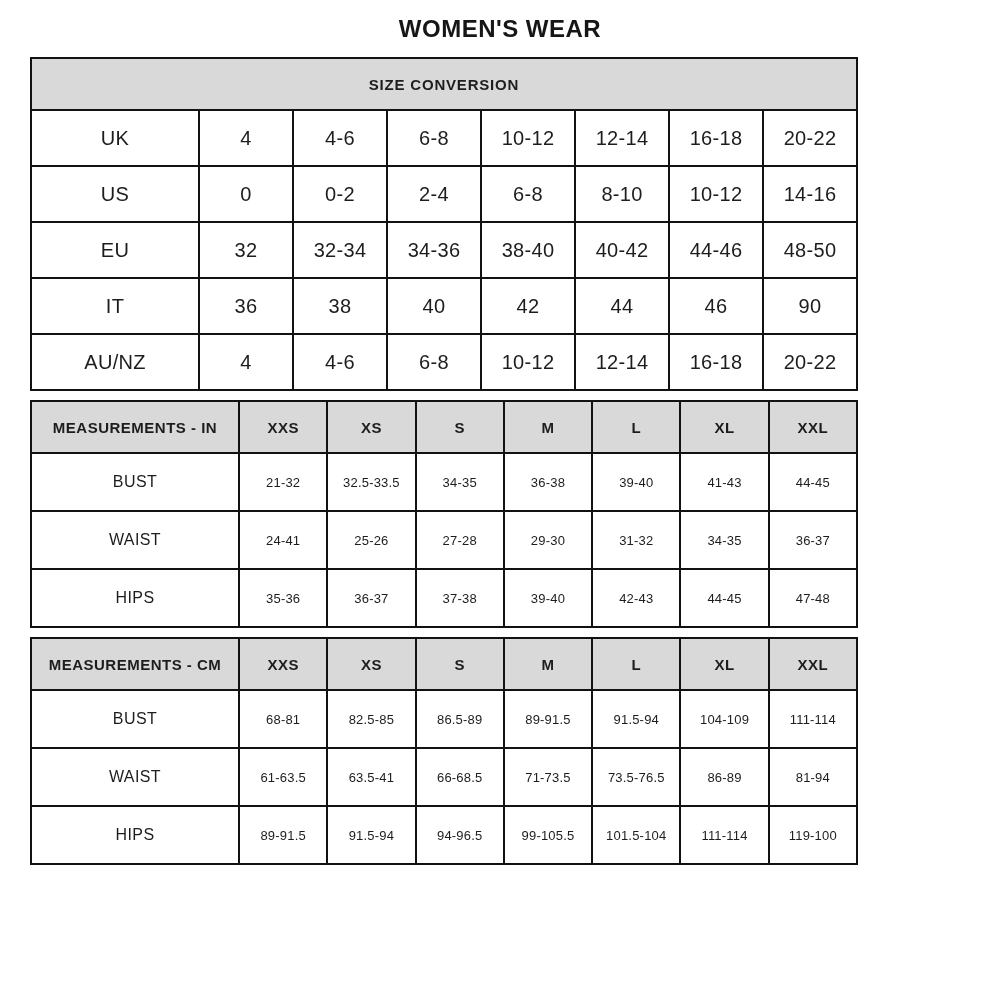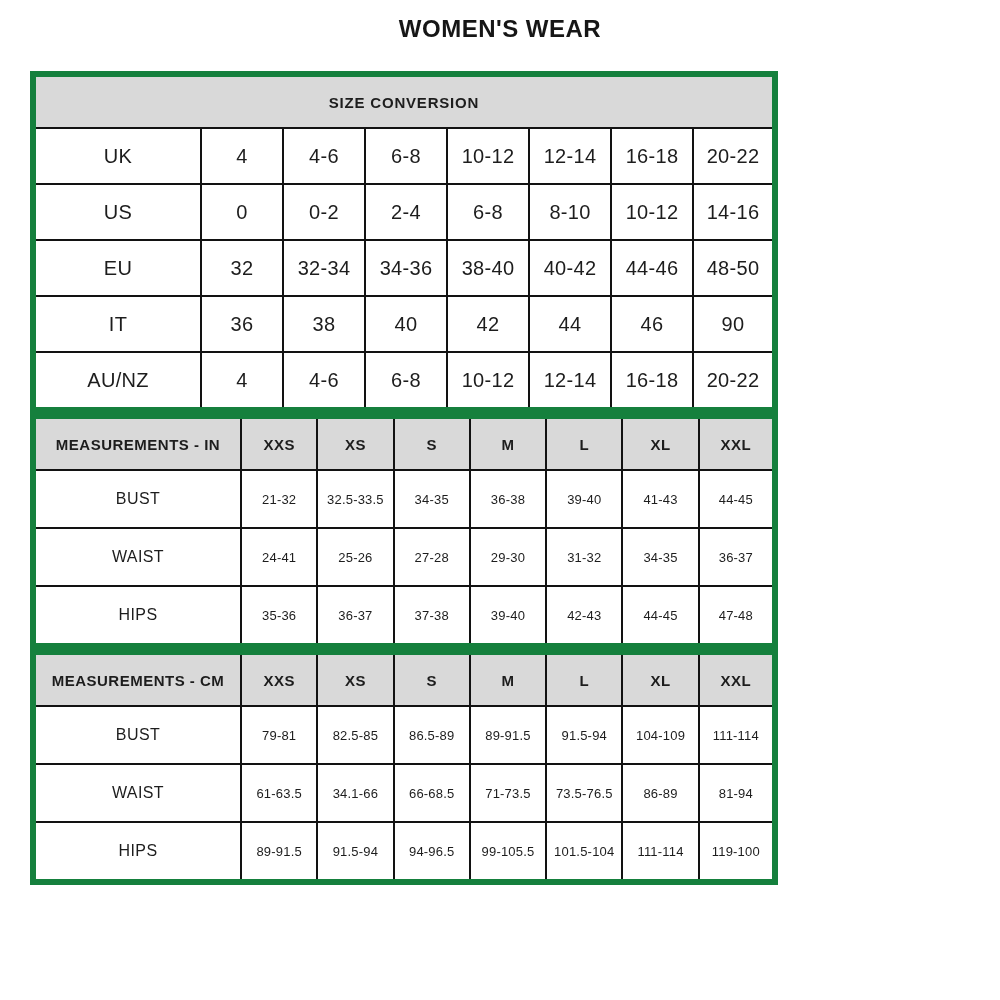--- a/index.html
+++ b/index.html
@@ -5,51 +5,51 @@
   html, body { margin: 0; padding: 0; }
   body {
     width: 1000px; height: 1000px;
     background: #ffffff;
     color: #1d1d1d;
     font-family: "Liberation Sans", sans-serif;
     overflow: hidden;
   }
   .page { box-sizing: border-box; width: 1000px; height: 1000px; padding: 0 30px; }
   .page-title {
-    margin: 0; padding: 15px 0 28px;
+    margin: 0; padding: 15px 0 14px;
     text-align: center;
     font-size: 24px; font-weight: 700;
     letter-spacing: 0.5px;
     color: #161616;
   }
   table {
-    width: 748px;
+    width: 828px;
     border-collapse: collapse;
     table-layout: fixed;
-    border: 6px solid #15803d;
+    border: 2px solid #15803d;
     padding-left: 44px;
   }
   th, td {
     border: 2px solid #121212;
     text-align: center;
     vertical-align: middle;
     padding: 0 2px;
     overflow: hidden;
     white-space: nowrap;
   }
   .gray { background: #d9d9d9; }
 
   
   .t1 col.c-label { width: 168px; }
   .t1 .title-cell { height: 50px; font-size: 15px; font-weight: 700; letter-spacing: 0.8px; }
   .t1 .cols-row th { height: 60px; font-weight: 400; font-size: 16px; letter-spacing: 0.4px; }
   .t1 tbody td { height: 54px; font-size: 20px; letter-spacing: 0.3px; }
 
   
-  .tm { }
+  .tm { margin-top: 9px; }
   .tm col.c-label { width: 208px; }
   .tm thead th { height: 50px; font-size: 15px; font-weight: 700; letter-spacing: 0.5px; }
   .tm tbody td { height: 56px; font-size: 13px; letter-spacing: 0.2px; }
   .tm tbody td.row-label { font-size: 16px; letter-spacing: 0.4px; }
 </style>
 </head>
 <body>
 
 <div class="page">
 
@@ -201,32 +201,32 @@
         <th class="gray">S</th>
         <th class="gray">M</th>
         <th class="gray">L</th>
         <th class="gray">XL</th>
         <th class="gray">XXL</th>
       </tr>
     </thead>
     <tbody>
       <tr>
         <td class="row-label">BUST</td>
-        <td>79-81</td>
+        <td>68-81</td>
         <td>82.5-85</td>
         <td>86.5-89</td>
         <td>89-91.5</td>
         <td>91.5-94</td>
         <td>104-109</td>
         <td>111-114</td>
       </tr>
       <tr>
         <td class="row-label">WAIST</td>
         <td>61-63.5</td>
-        <td>34.1-66</td>
+        <td>63.5-41</td>
         <td>66-68.5</td>
         <td>71-73.5</td>
         <td>73.5-76.5</td>
         <td>86-89</td>
         <td>81-94</td>
       </tr>
       <tr>
         <td class="row-label">HIPS</td>
         <td>89-91.5</td>
         <td>91.5-94</td>

